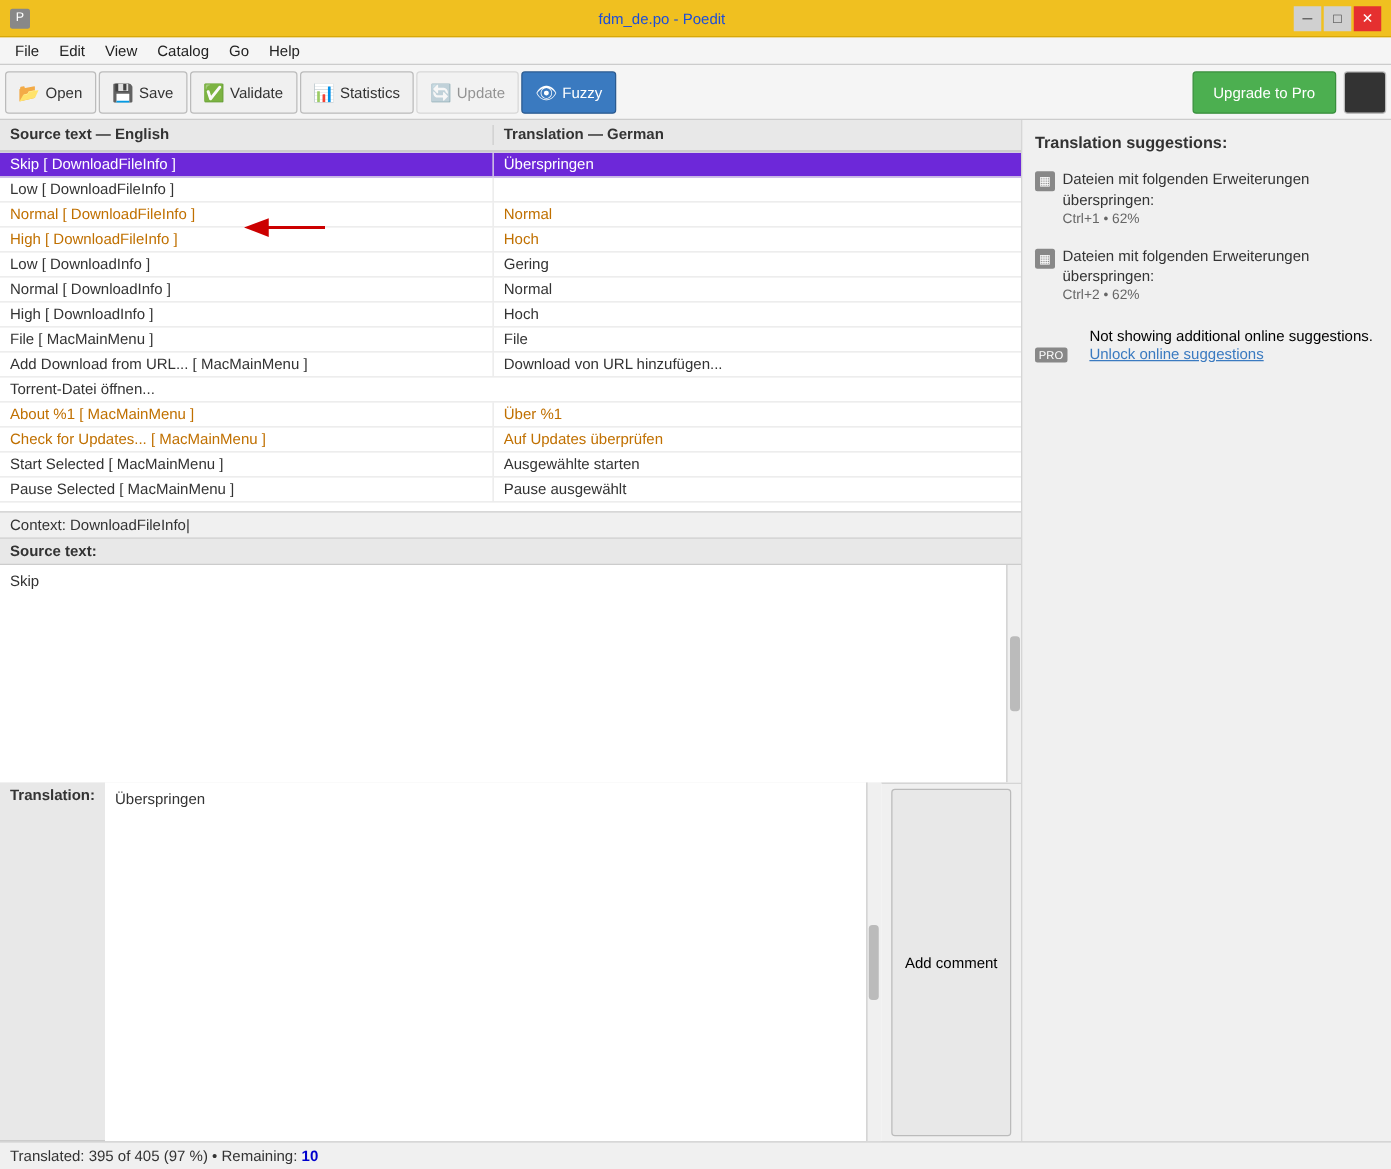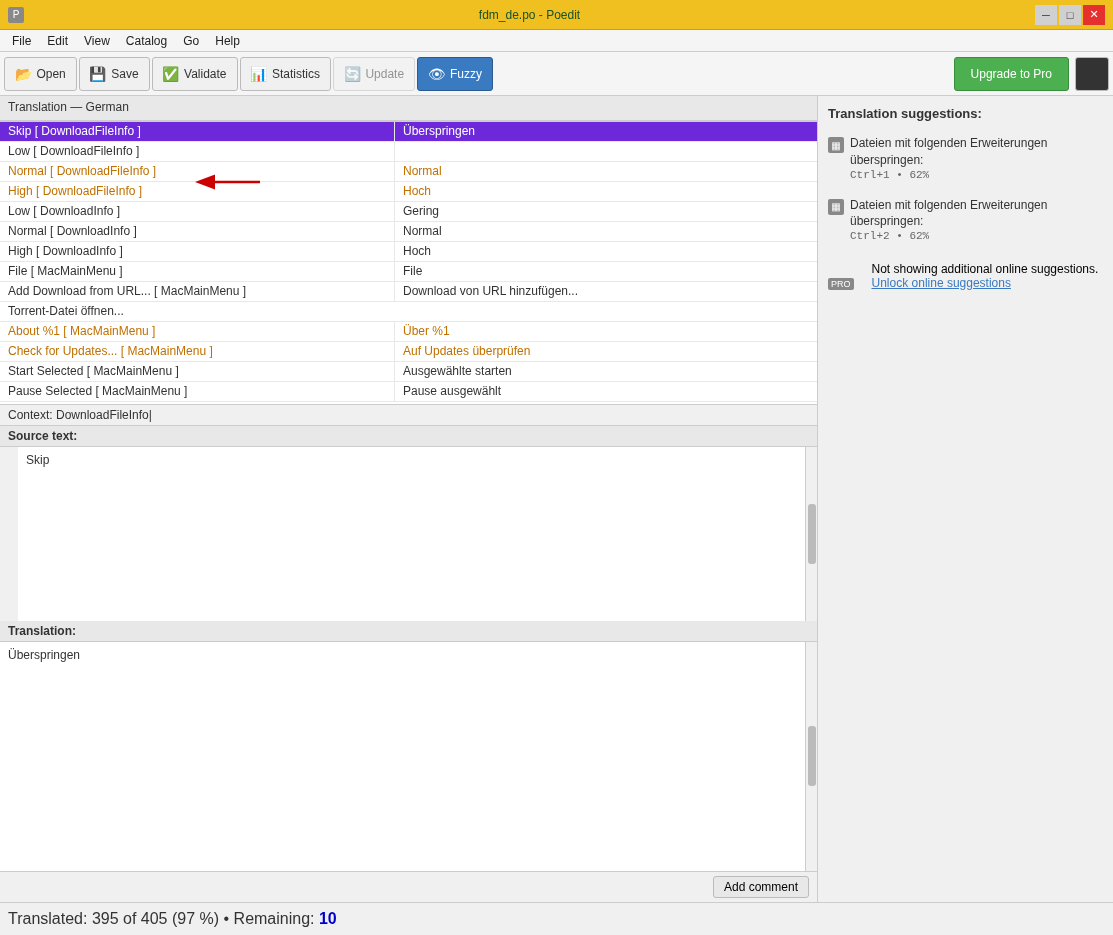--- a/index.html
+++ b/index.html
@@ -16,21 +16,21 @@
       border-bottom: 1px solid #d0a000;
     }
     .title-bar-icon {
       width: 16px; height: 16px;
       background: #888;
       border-radius: 2px;
       display: flex; align-items: center; justify-content: center;
     }
     .title-bar-title {
       font-size: 12px;
-      color: #14532d;
+      color: #1d4ed8;
       flex: 1;
       text-align: center;
     }
     .title-bar-controls {
       display: flex; gap: 2px;
     }
     .title-btn {
       width: 22px; height: 20px;
       border: none;
       cursor: pointer;
@@ -138,21 +138,21 @@
       width: 395px;
       padding: 0 8px;
       font-weight: bold;
       font-size: 12px;
       color: #333;
       border-right: 1px solid #ccc;
     }
     .col-translation {
       flex: 1;
       padding: 0 8px;
-      font-weight: normal;
+      font-weight: bold;
       font-size: 12px;
       color: #333;
     }
 
     .table-body {
       flex: 1;
       overflow-y: auto;
       background: white;
     }
     .table-row {
@@ -250,21 +250,20 @@
       flex: 1;
     }
     .suggestion-text {
       font-size: 12px;
       color: #333;
       line-height: 1.4;
     }
     .suggestion-shortcut {
       font-size: 11px;
       color: #666;
-      font-family: Liberation Mono, monospace;
     }
     .pro-notice {
       display: flex;
       gap: 18px;
       align-items: flex-end;
       margin-top: 4px;
     }
     .pro-badge {
       background: #888;
       color: white;
@@ -273,26 +272,26 @@
       border-radius: 2px;
       flex-shrink: 0;
       margin-top: 2px;
     }
     .pro-text { font-size: 12px; color: #000000; }
     .unlock-link { color: #3a7ac0; cursor: pointer; text-decoration: underline; font-size: 12px; }
 
     
     .status-bar {
       background: #f0f0f0;
-      height: 33px;
+      height: 22px;
       border-top: 1px solid #ccc;
       display: flex;
       align-items: center;
       padding: 0 8px;
-      font-size: 16px;
+      font-size: 12px;
       color: #333;
     }
     .status-remaining { color: #0000cc; font-weight: bold; }
 
     
     ::-webkit-scrollbar { width: 12px; }
     ::-webkit-scrollbar-track { background: #f0f0f0; }
     ::-webkit-scrollbar-thumb { background: #bbb; border-radius: 3px; }
 
     .table-container {
@@ -312,21 +311,21 @@
 
     .source-text-area-wrapper {
       height: 195px;
       overflow: hidden;
       display: flex;
       flex-direction: column;
     }
     .translation-area-wrapper {
       flex: 1;
       display: flex;
-      flex-direction: column;
+      flex-direction: row;
       min-height: 200px;
     }
     .add-comment-area {
       display: flex;
       justify-content: flex-end;
       padding: 4px 8px;
       background: #f0f0f0;
       border-top: 1px solid #ccc;
     }
     .add-comment-btn {
@@ -390,20 +389,21 @@
   <div class="toolbar-spacer"></div>
   <button class="upgrade-btn">Upgrade to Pro</button>
   <div class="theme-btn"></div>
 </div>
 
 <div class="main-area">
 
   <div class="left-panel">
 
     <div class="table-header">
+      <div class="col-source">Source text — English</div>
       <div class="col-translation">Translation — German</div>
       <div style="width:12px;"></div>
     </div>
 
     <div class="table-container">
       <div class="table-body" id="table-body">
 
       <div class="table-row selected">
       <div class="cell-source">Skip  [ DownloadFileInfo ]</div>
       <div class="cell-translation">Überspringen</div>
@@ -470,21 +470,21 @@
         <path d="M260,20 L200,20" stroke="#cc0000" stroke-width="2.5" fill="none" marker-end="url(#arrowhead)"></path>
       </svg>
     </div>
 
     <div class="context-bar">
       <span>Context: DownloadFileInfo|</span>
     </div>
 
     <div class="source-text-area-wrapper">
       <div class="section-header">Source text:</div>
-      <div style="flex:1; display:flex; position:relative;margin-left:18px;">
+      <div style="flex:1; display:flex; position:relative;">
         <textarea class="section-textarea" readonly="" style="flex: 1 1 0%; height: 100%;" id="source-textarea">Skip</textarea>
         <div style="width:12px; background:#f0f0f0; border-left:1px solid #ccc; position:absolute; right:0; top:0; bottom:0; display:flex; align-items:center; justify-content:center;">
           <div style="width:8px; height:60px; background:#bbb; border-radius:3px;"></div>
         </div>
       </div>
     </div>
 
     <div class="translation-area-wrapper">
       <div class="section-header">Translation:</div>
       <div style="flex:1; display:flex; position:relative;">

